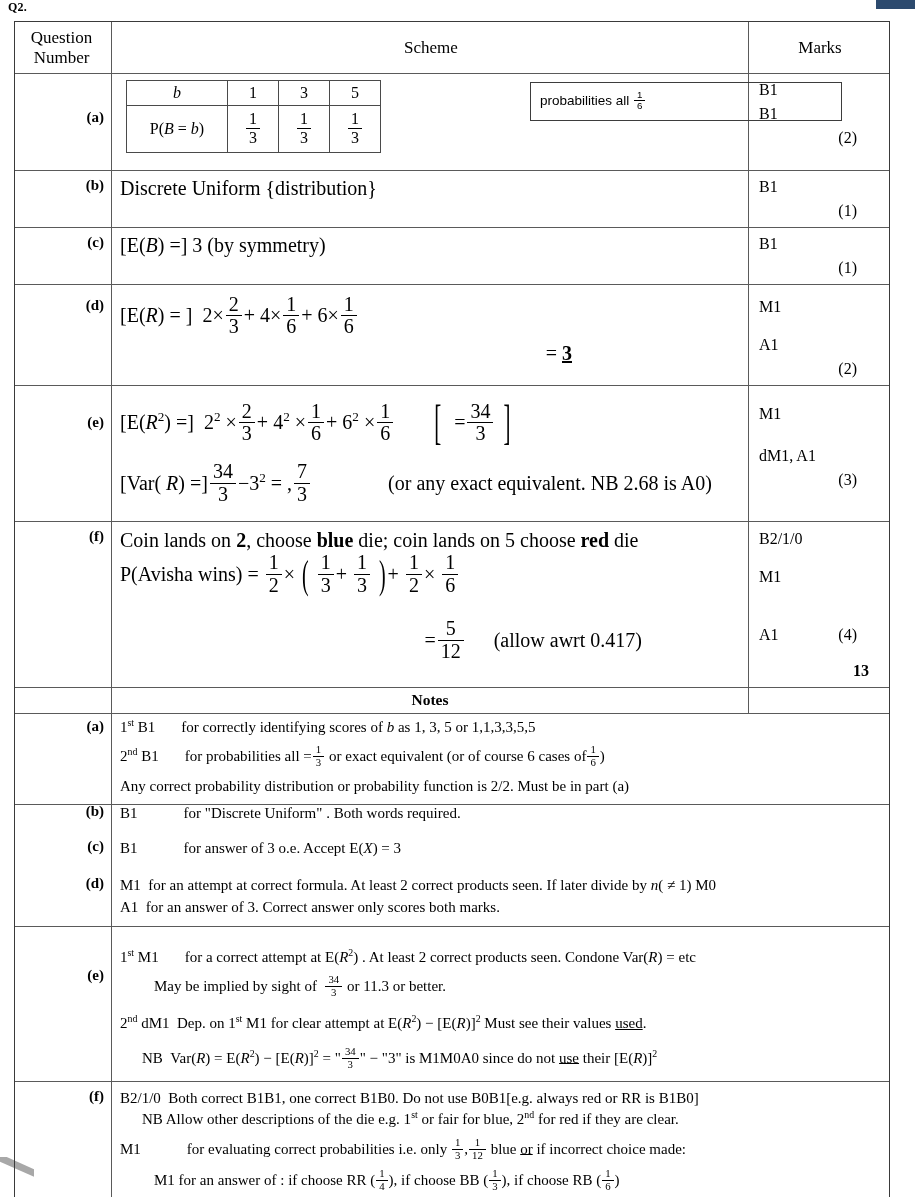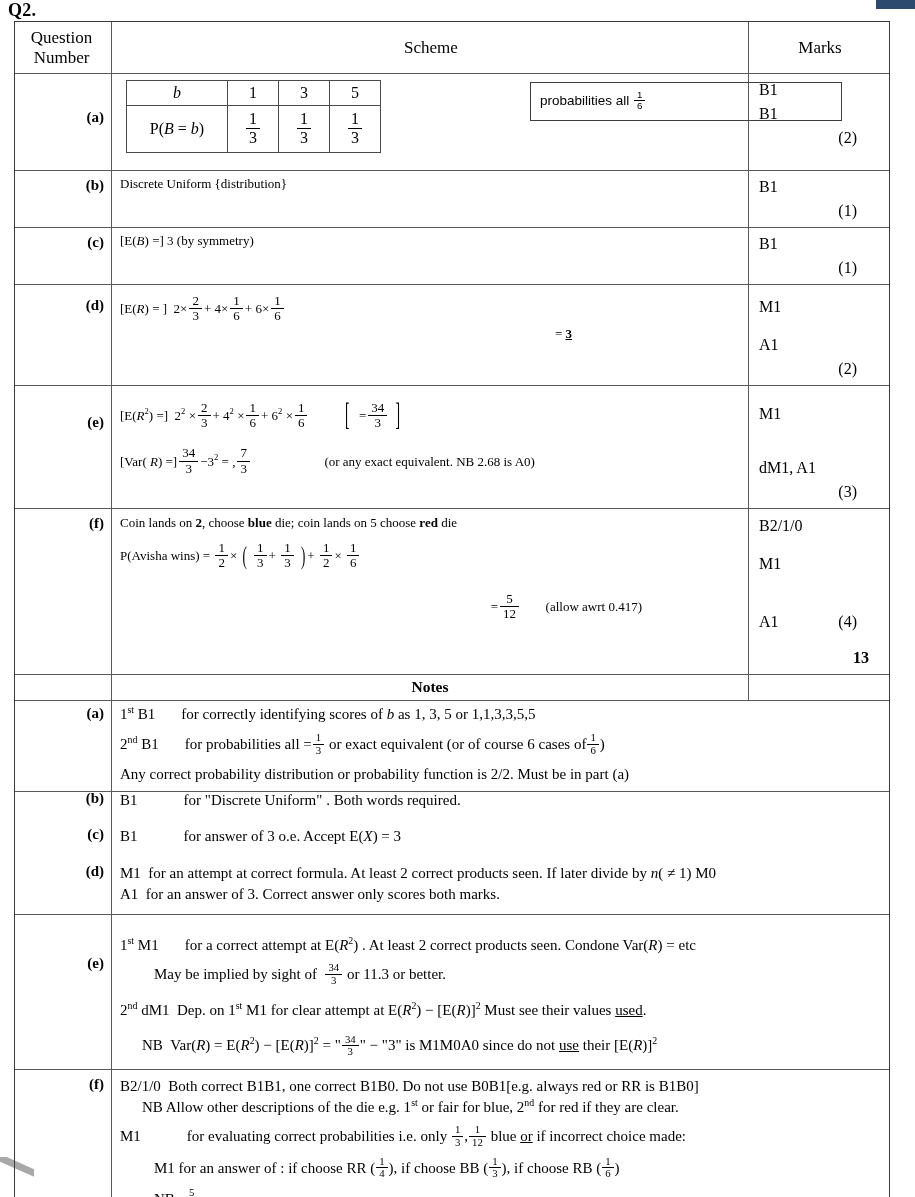--- a/index.html
+++ b/index.html
@@ -43,21 +43,21 @@
     height: 7px;
     background: #a8a8a8;
     transform: rotate(24deg);
   }
 
   .q-label {
     position: absolute;
     left: 8px;
     top: 0px;
     font-weight: bold;
-    font-size: 18px;
+    font-size: 12px;
     letter-spacing: 0.2px;
     font-family: Liberation Serif, serif;
   }
 
   .sheet {
     position: absolute;
     left: 14px;
     top: 21px;
     width: 876px;
     border: 1px solid #3a3a3a;
@@ -106,21 +106,21 @@
   .hdr .c-qn { font-size: 17px; line-height: 1.16; }
   .hdr .c-scheme { font-size: 17px; display: flex; align-items: center; justify-content: center; }
   .hdr .c-marks { font-size: 17px; display: flex; align-items: center; justify-content: center; }
 
   .part {
     font-weight: bold;
     font-size: 15px;
   }
 
   .scheme-txt {
-    font-size: 13px;
+    font-size: 20px;
     line-height: 1.35;
   }
   .marks-txt {
     font-size: 16px;
     line-height: 1.5;
   }
   .mk { display: block; }
   .mk-count {
     display: block;
     text-align: right;
@@ -378,33 +378,33 @@
       </span>
       <span class="line" style="margin-top:16px;">
         [Var( <span class="it">R</span>) =]<span class="frac"><span class="num">34</span><span class="den">3</span></span>−<span>3</span><sup class="sup">2</sup>
         <span>= ,</span><span class="frac"><span class="num">7</span><span class="den">3</span></span>
         <span style="display:inline-block;width:66px;"></span>
         <span>(or any exact equivalent.  NB 2.68 is A0)</span>
       </span>
     </div>
     <div class="c-marks marks-txt" style="padding-top:16px;">
       <span class="mk">M1</span>
-      <span class="mk" style="margin-top:30px;">dM1, A1</span>
+      <span class="mk" style="margin-top:18px;">dM1, A1</span>
       <span class="mk-count">(3)</span>
     </div>
   </div>
 
   <div class="row r-f">
     <div class="c-qn">
       <span class="part">(f)</span>
     </div>
     <div class="c-scheme scheme-txt" style="padding-top:5px;padding-bottom:10px;">
       <span class="line"><span>Coin lands on </span><span class="bld">2</span><span>, choose </span><span class="bld">blue</span><span> die;  coin lands on 5 choose </span><span class="bld">red</span><span> die</span></span>
 
-      <span class="line" style="margin-top:10px;">
+      <span class="line" style="margin-top:0;">
         <span>P(Avisha wins) =</span>
         <span class="frac"><span class="num">1</span><span class="den">2</span></span>×
         <span class="paren">(</span>
         <span class="frac"><span class="num">1</span><span class="den">3</span></span>+
         <span class="frac"><span class="num">1</span><span class="den">3</span></span>
         <span class="paren">)</span>+
         <span class="frac"><span class="num">1</span><span class="den">2</span></span>×
         <span class="frac"><span class="num">1</span><span class="den">6</span></span>
       </span>
 

